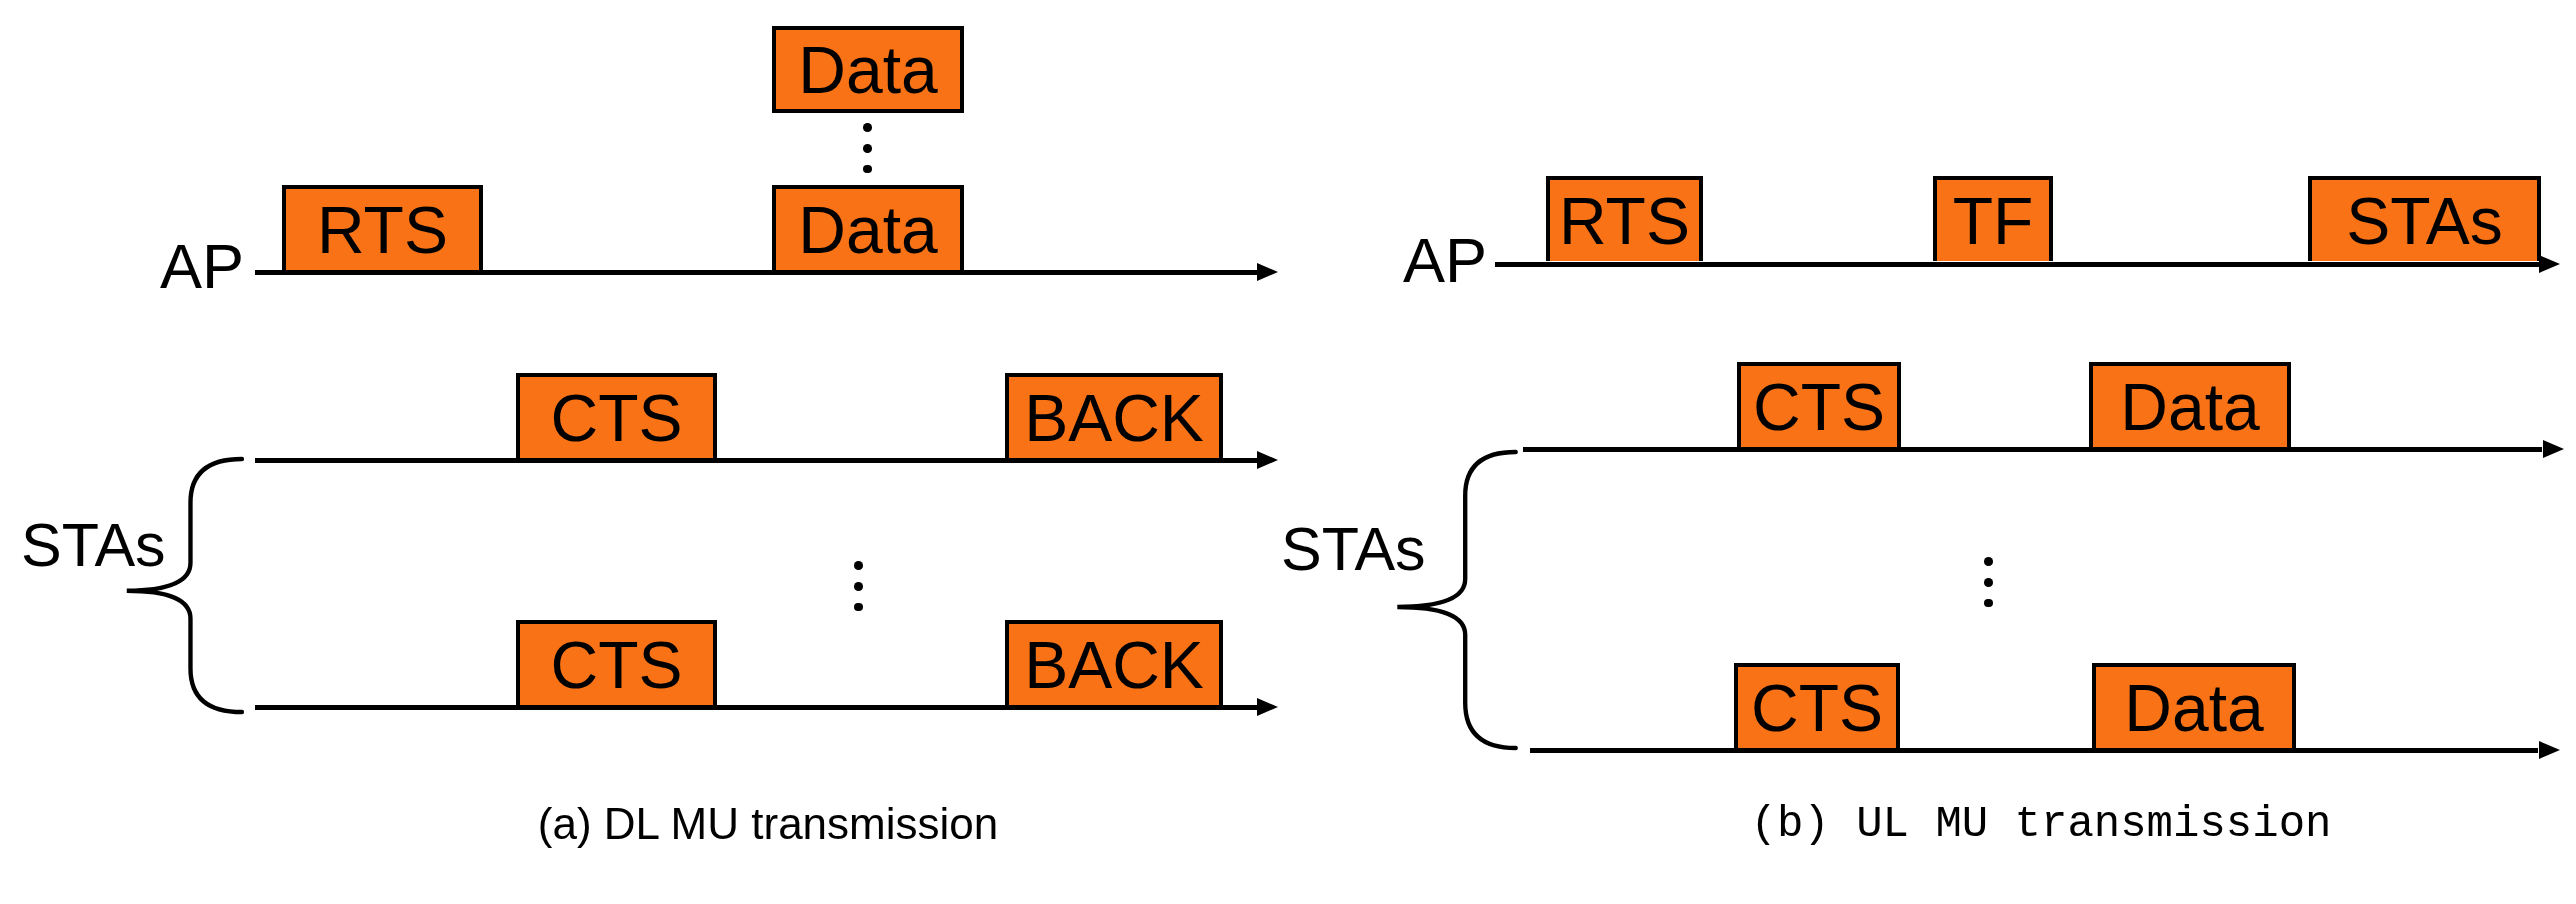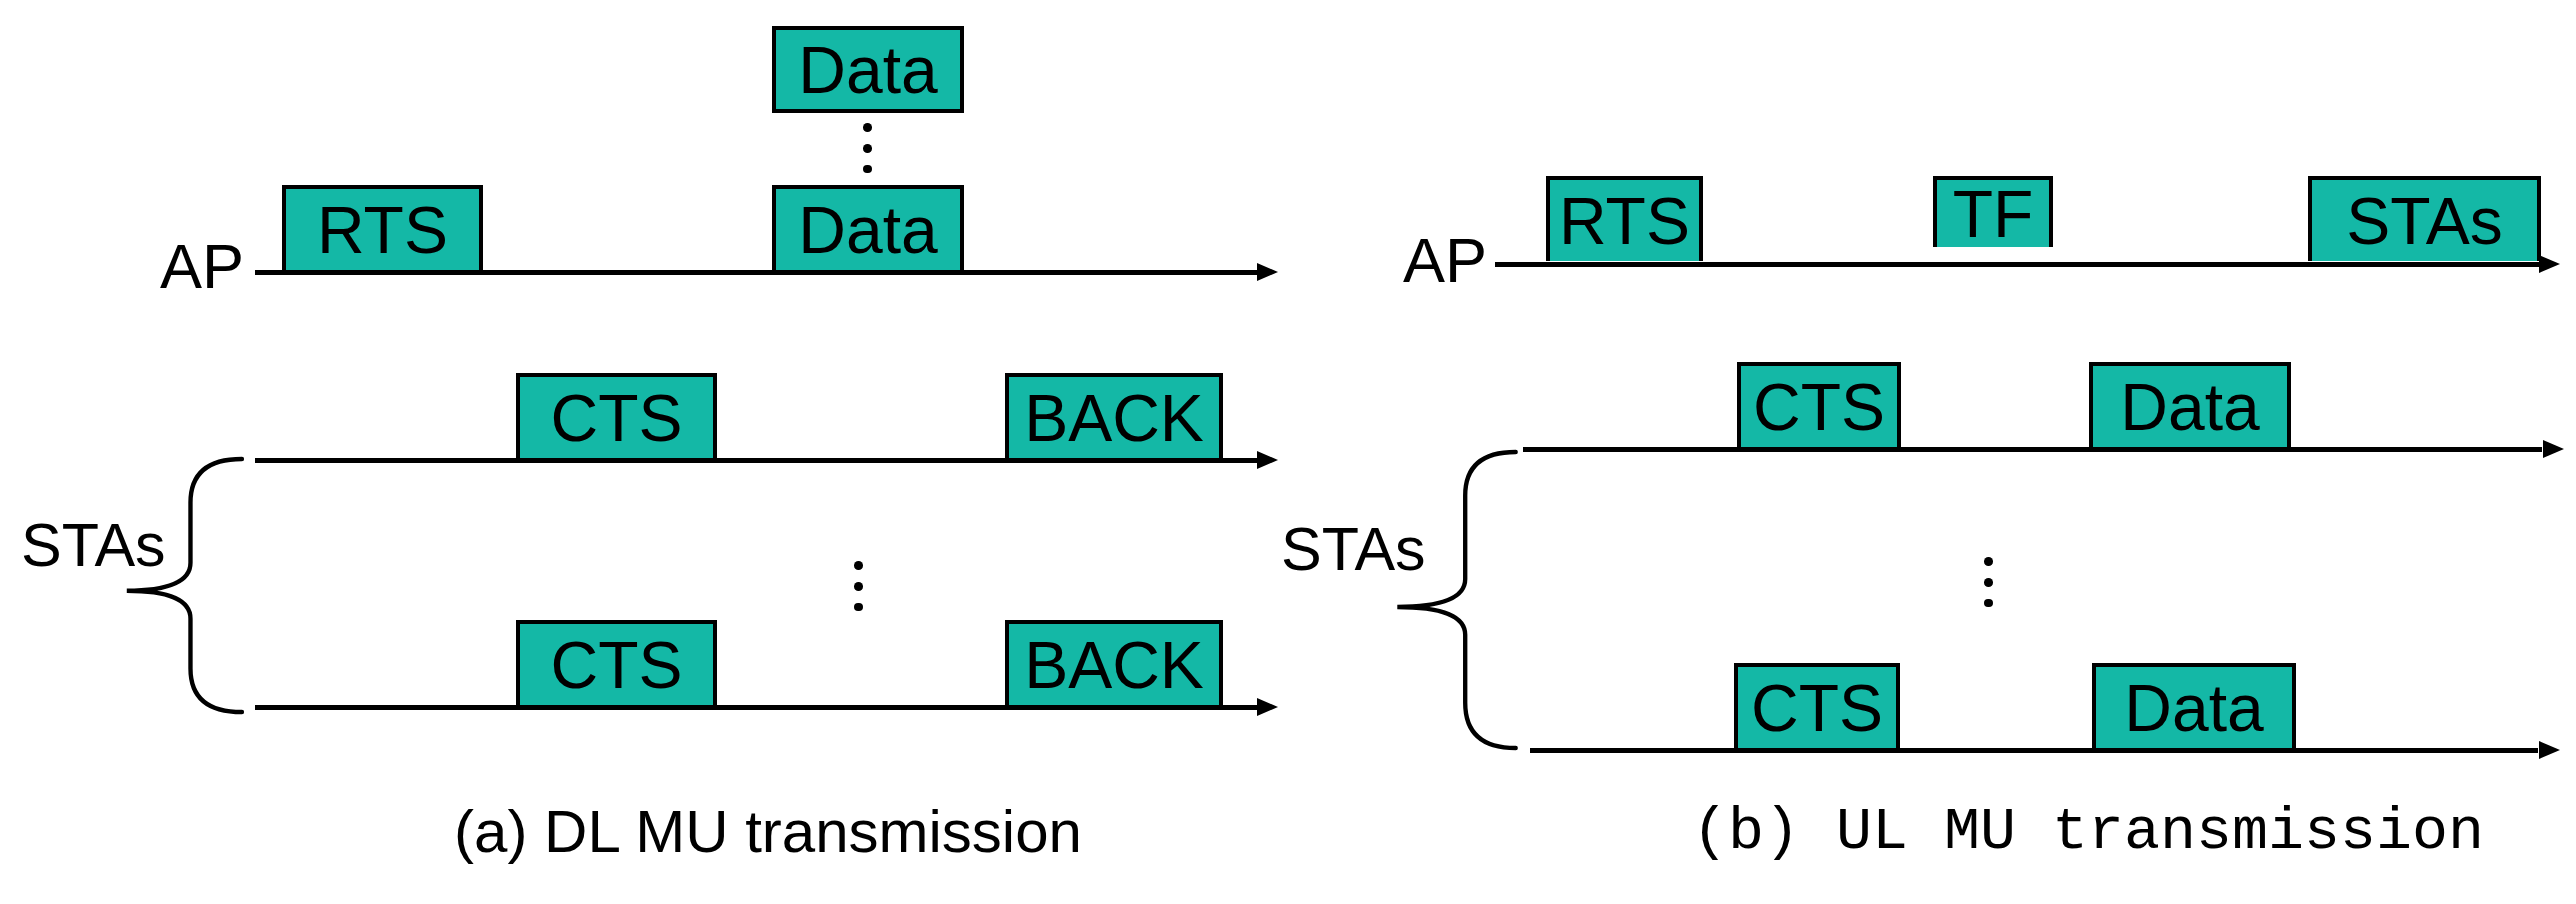--- a/index.html
+++ b/index.html
@@ -13,21 +13,21 @@
   }
   .figure { position: absolute; left: 0; top: 0; width: 2576px; height: 904px; }
   .diagram { position: absolute; inset: 0; }
 
   
   .box {
     position: absolute;
     box-sizing: border-box;
     border: 4.4px solid #000;
     border-bottom: none;
-    background: #14b8a6;
+    background: #f97316;
     display: flex;
     align-items: center;
     justify-content: center;
     font-size: 66px;
     line-height: 1;
   }
   .box.free { border-bottom: 4.4px solid #000; } 
 
   .tl { position: absolute; height: 5.2px; background: #000; }
 
@@ -37,21 +37,21 @@
     border-top: 9.6px solid transparent;
     border-bottom: 9.6px solid transparent;
     border-left: 21px solid #000;
   }
 
   .lbl { position: absolute; font-size: 63px; line-height: 1; white-space: nowrap; text-align: center; }
 
   .cap {
     position: absolute;
     width: 698px;
-    font-size: 60px;
+    font-size: 44px;
     line-height: 1;
     text-align: center;
     white-space: nowrap;
   }
 
   .vd { position: absolute; display: flex; flex-direction: column; gap: 12.2px; }
   .vd i { display: block; width: 8.7px; height: 8.7px; border-radius: 50%; background: #000; }
 
   .brace { position: absolute; }
 </style>
@@ -120,21 +120,21 @@
 
   <div class="diagram">
 
     <div class="lbl" style="left:1403px; top:229px;">AP</div>
     <div class="tl" style="left:1495px; top:262px; width:1045px;"></div>
     <div class="ah" style="left:2539px; top:255px;"></div>
 
     <div class="box" style="left:1546px; top:176px; width:157px; height:85px;">
       <span>RTS</span>
     </div>
-    <div class="box" style="left:1933px; top:176px; width:120px; height:71px;">
+    <div class="box" style="left:1933px; top:176px; width:120px; height:85px;">
       <span>TF</span>
     </div>
     <div class="box" style="left:2308px; top:176px; width:233px; height:85px;">
       <span>STAs</span>
     </div>
 
     <div class="tl" style="left:1523px; top:447px; width:1019px;"></div>
     <div class="ah" style="left:2543px; top:440px;"></div>
 
     <div class="box" style="left:1737px; top:362px; width:164px; height:85px;">

